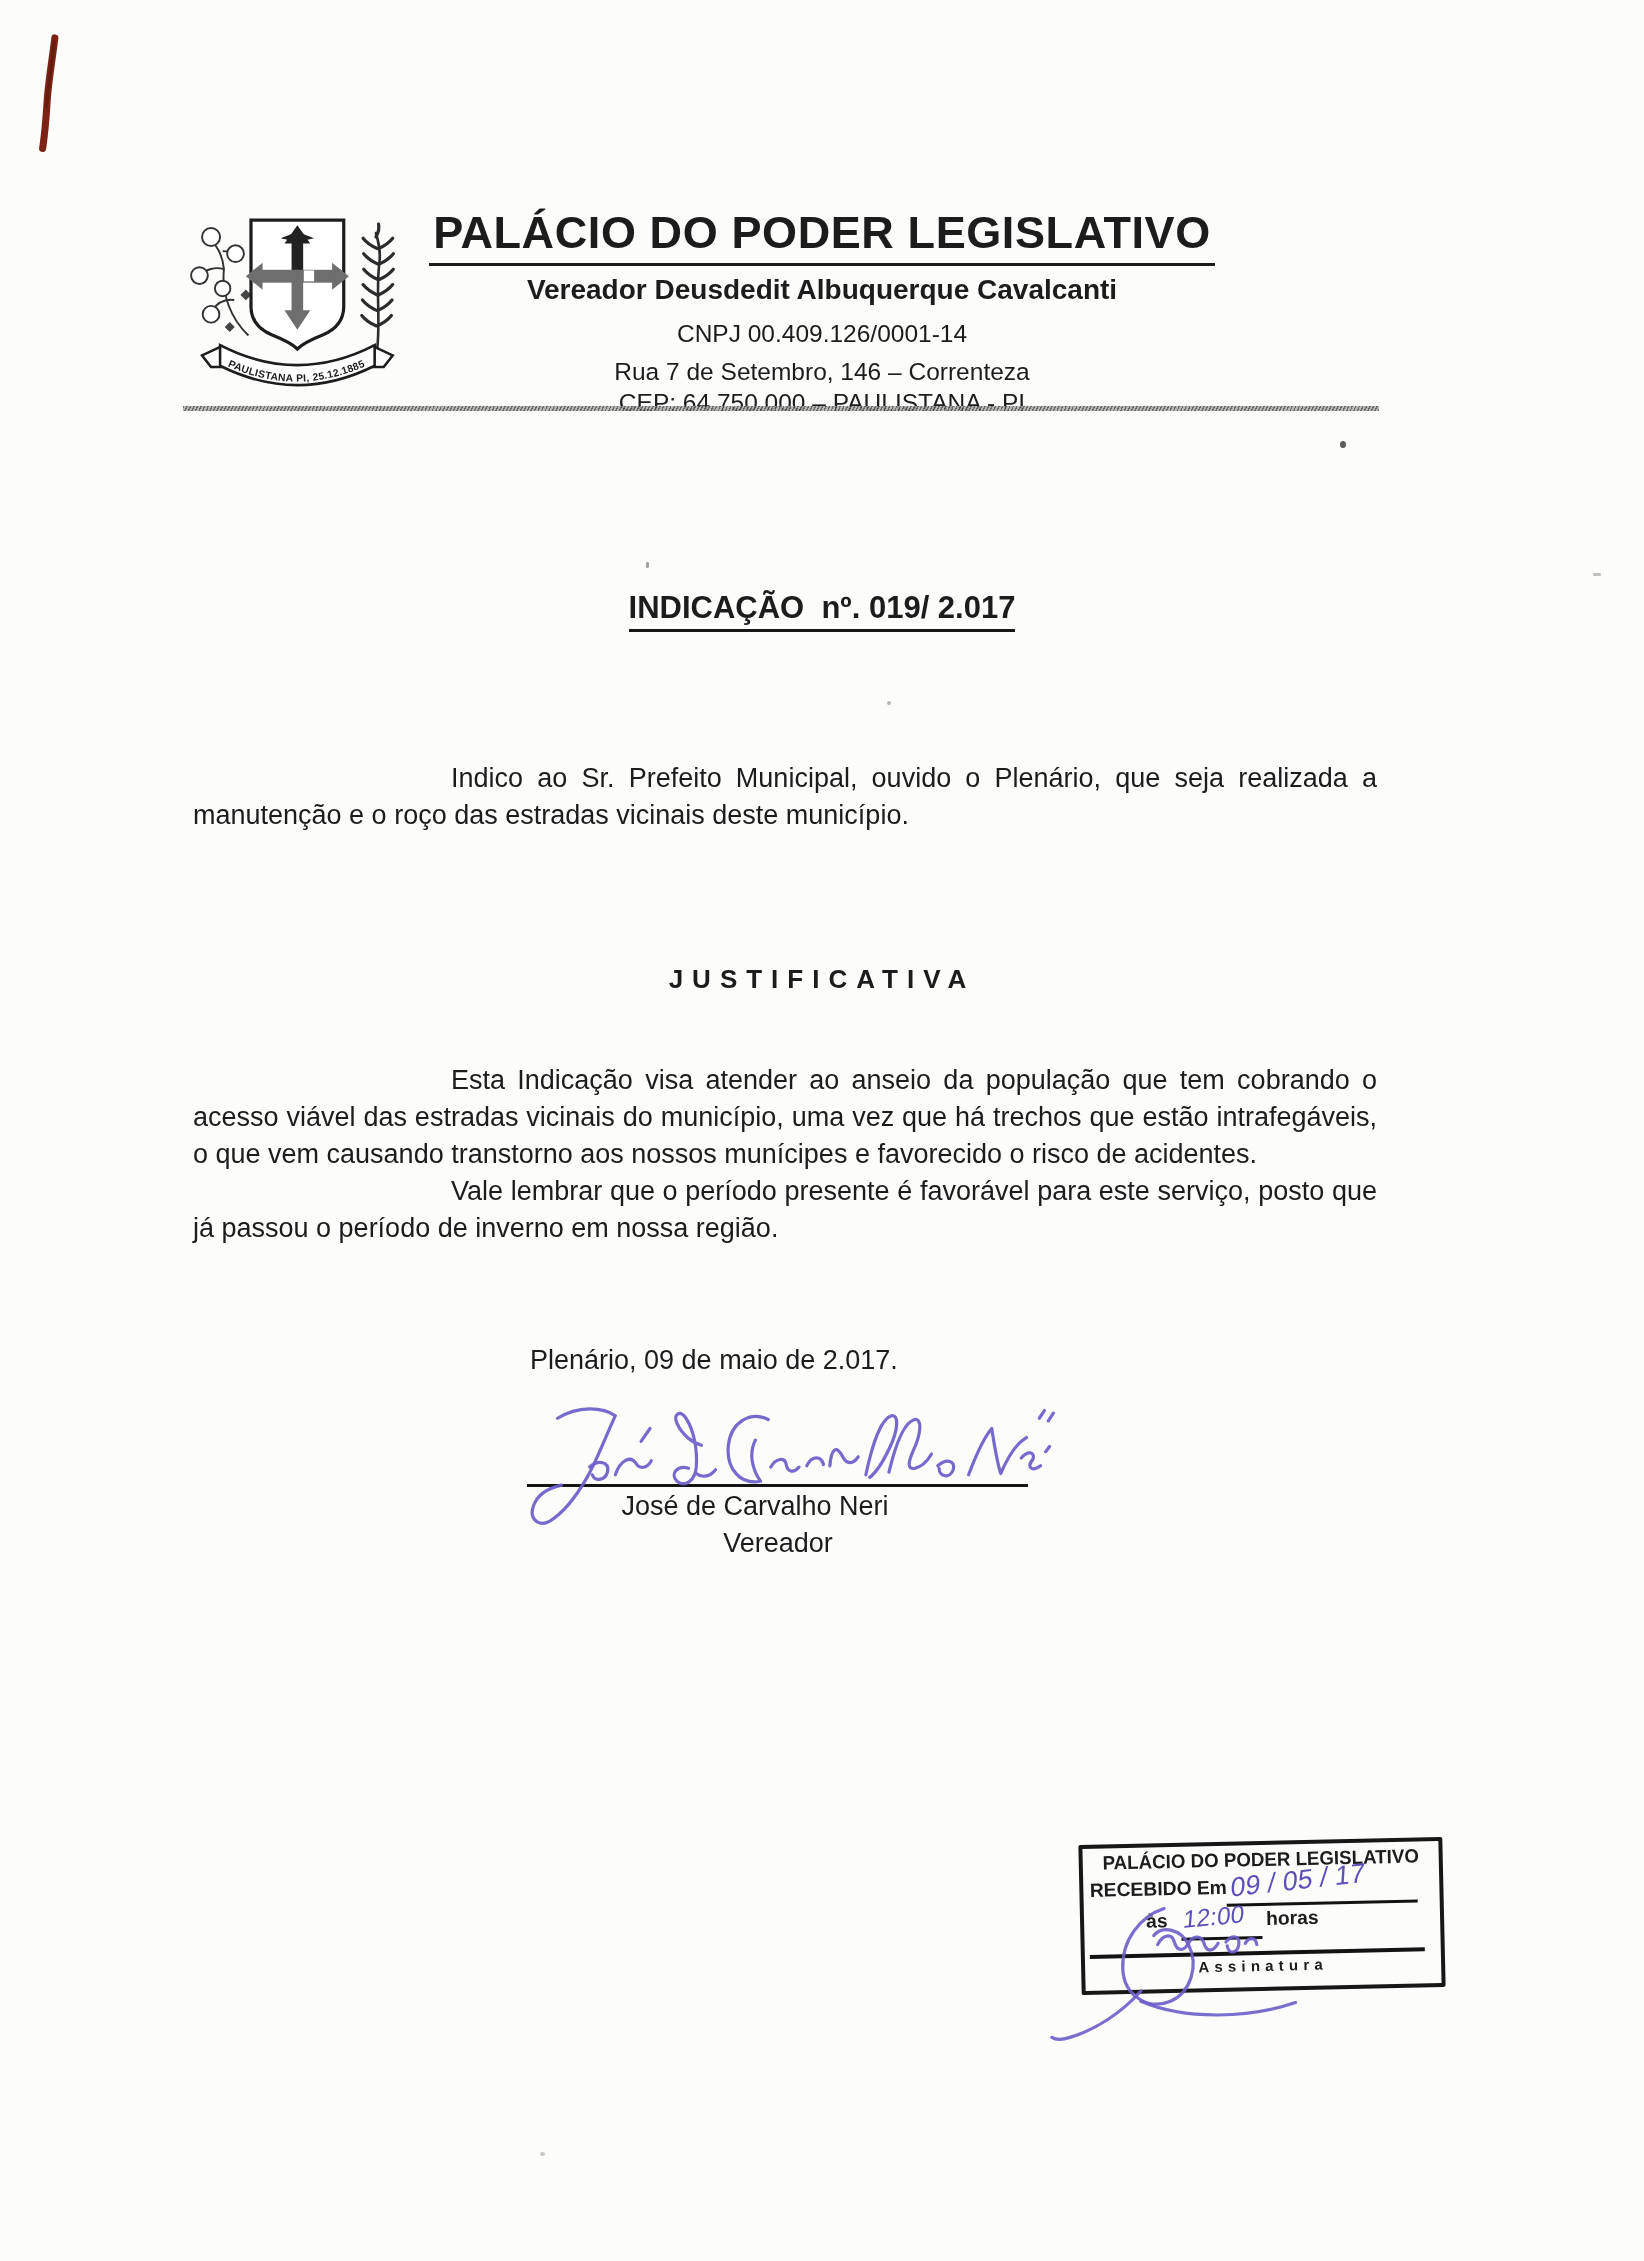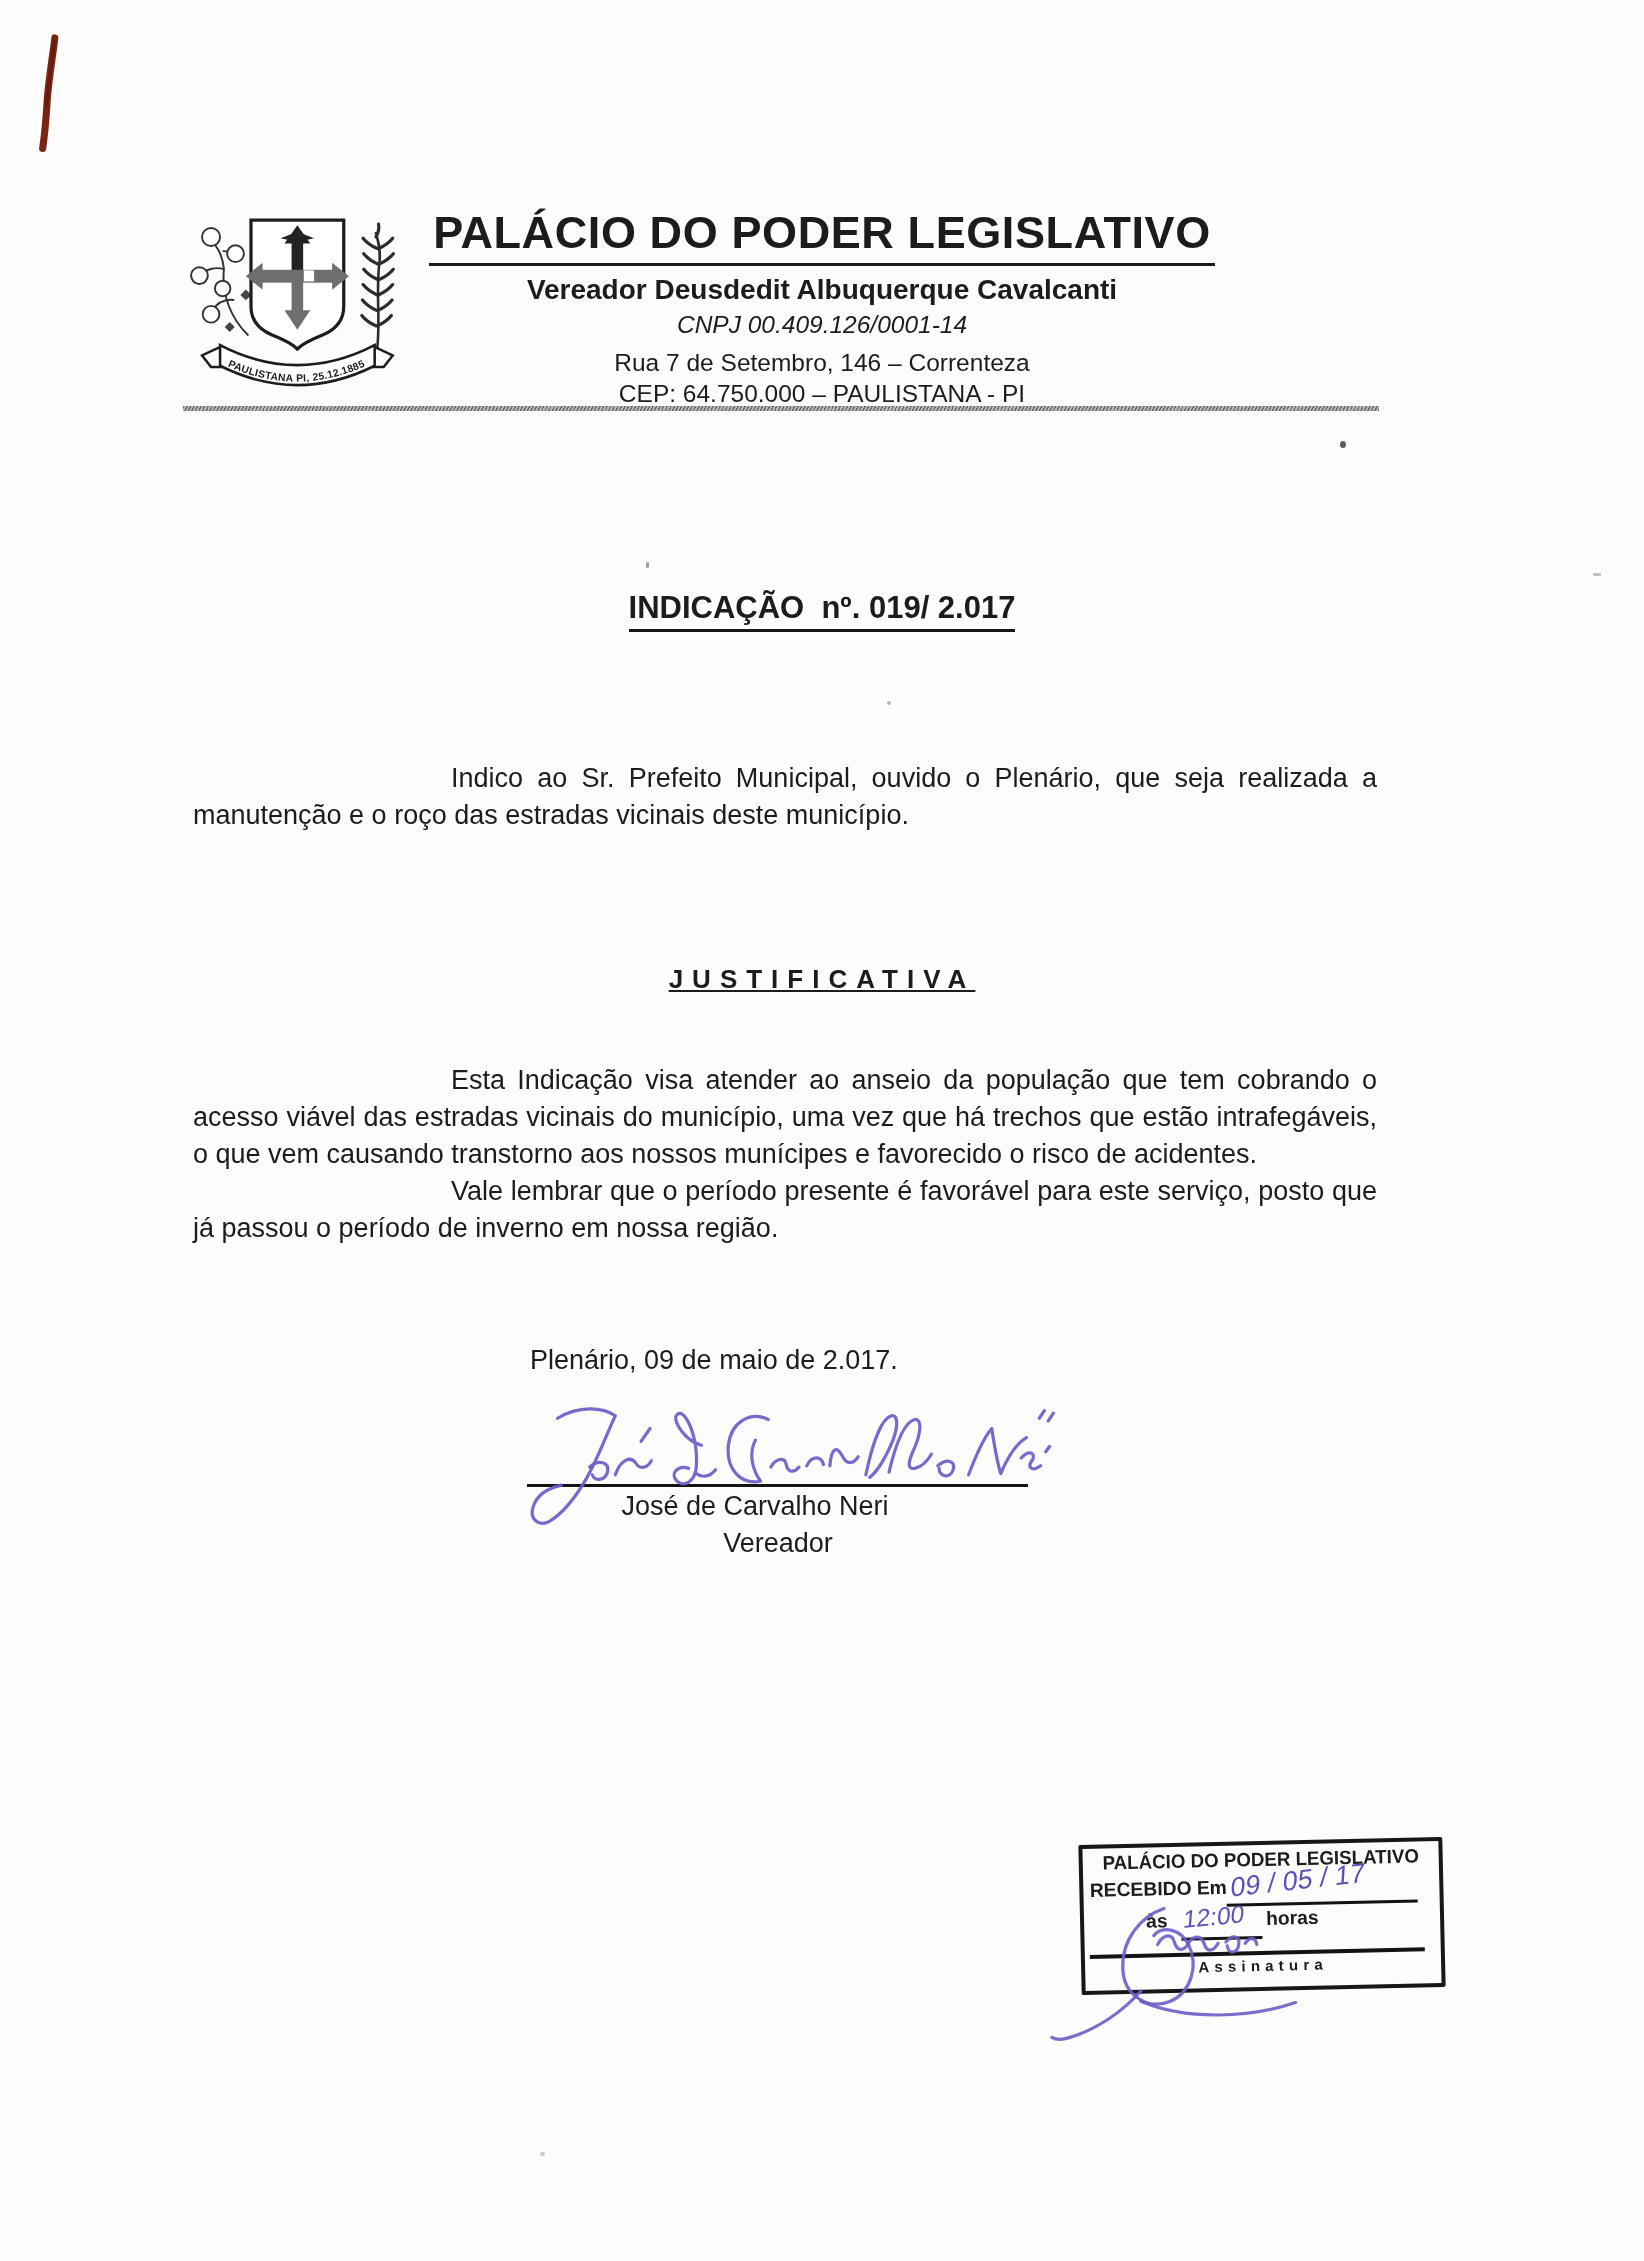--- a/index.html
+++ b/index.html
@@ -15,37 +15,37 @@
   svg{display:block;}
   
   .pen-mark{position:absolute;left:33px;top:30px;}
   
   .crest{position:absolute;left:184px;top:197px;}
   .crest .banner-text{font:bold 16px "Liberation Sans",sans-serif;letter-spacing:.5px;fill:#1d1d1d;}
   
   .header-text{position:absolute;left:178px;top:207px;width:1288px;text-align:center;}
   .org-title{display:inline-block;font-size:45px;font-weight:bold;letter-spacing:0.6px;border-bottom:3.9px solid #1b1b1b;padding:0 3.9px 3.9px 3.9px;}
   .org-subtitle{margin-top:7.7px;font-size:28px;font-weight:bold;}
-  .org-cnpj{margin-top:5px;font-size:24.5px;font-style:italic;}
+  .org-cnpj{margin-top:14px;font-size:24.5px;}
   .org-address{margin-top:10px;font-size:24.5px;}
   .org-cep{margin-top:3.9px;font-size:24.5px;}
   
   .divider{
     position:absolute;left:183px;top:406px;width:1196px;height:5.2px;
     background:repeating-linear-gradient(115deg,#515151 0 1.3px,#a9a9a9 1.3px 3.2px);
     opacity:.85;
   }
   
   .doc-title{position:absolute;left:0;top:566px;width:1644px;text-align:center;margin-top:24px;}
   .doc-title span{display:inline-block;font-size:31px;font-weight:bold;border-bottom:3.9px solid #171717;padding-bottom:2.6px;white-space:pre-wrap;}
   
   .bodyblock{position:absolute;left:193px;width:1184px;font-size:27px;line-height:37px;text-align:justify;}
   .bodyblock p{margin:0;text-indent:258px;}
   .intro{top:760px;}
-  .justif-head{position:absolute;left:0;top:964px;width:1644px;text-align:center;font-size:26px;font-weight:bold;letter-spacing:9px;text-decoration:underline;}
+  .justif-head{position:absolute;left:0;top:964px;width:1644px;text-align:center;font-size:26px;font-weight:bold;letter-spacing:9px;}
   .justif{top:1062px;}
   .dateline{position:absolute;left:530px;top:1345px;font-size:27px;}
   
   .sig-svg{position:absolute;left:495px;top:1390px;z-index:3;}
   .sig-svg path{fill:none;stroke:#6a5ec8;stroke-width:5;stroke-linecap:round;stroke-linejoin:round;opacity:.92;}
   .sig-line{position:absolute;left:527px;top:1484px;width:501px;height:3.2px;background:#151515;}
   .sig-name{position:absolute;left:494px;top:1491px;width:522px;text-align:center;font-size:27px;}
   .sig-role{position:absolute;left:517px;top:1528px;width:522px;text-align:center;font-size:27px;}
   
   .stamp{

